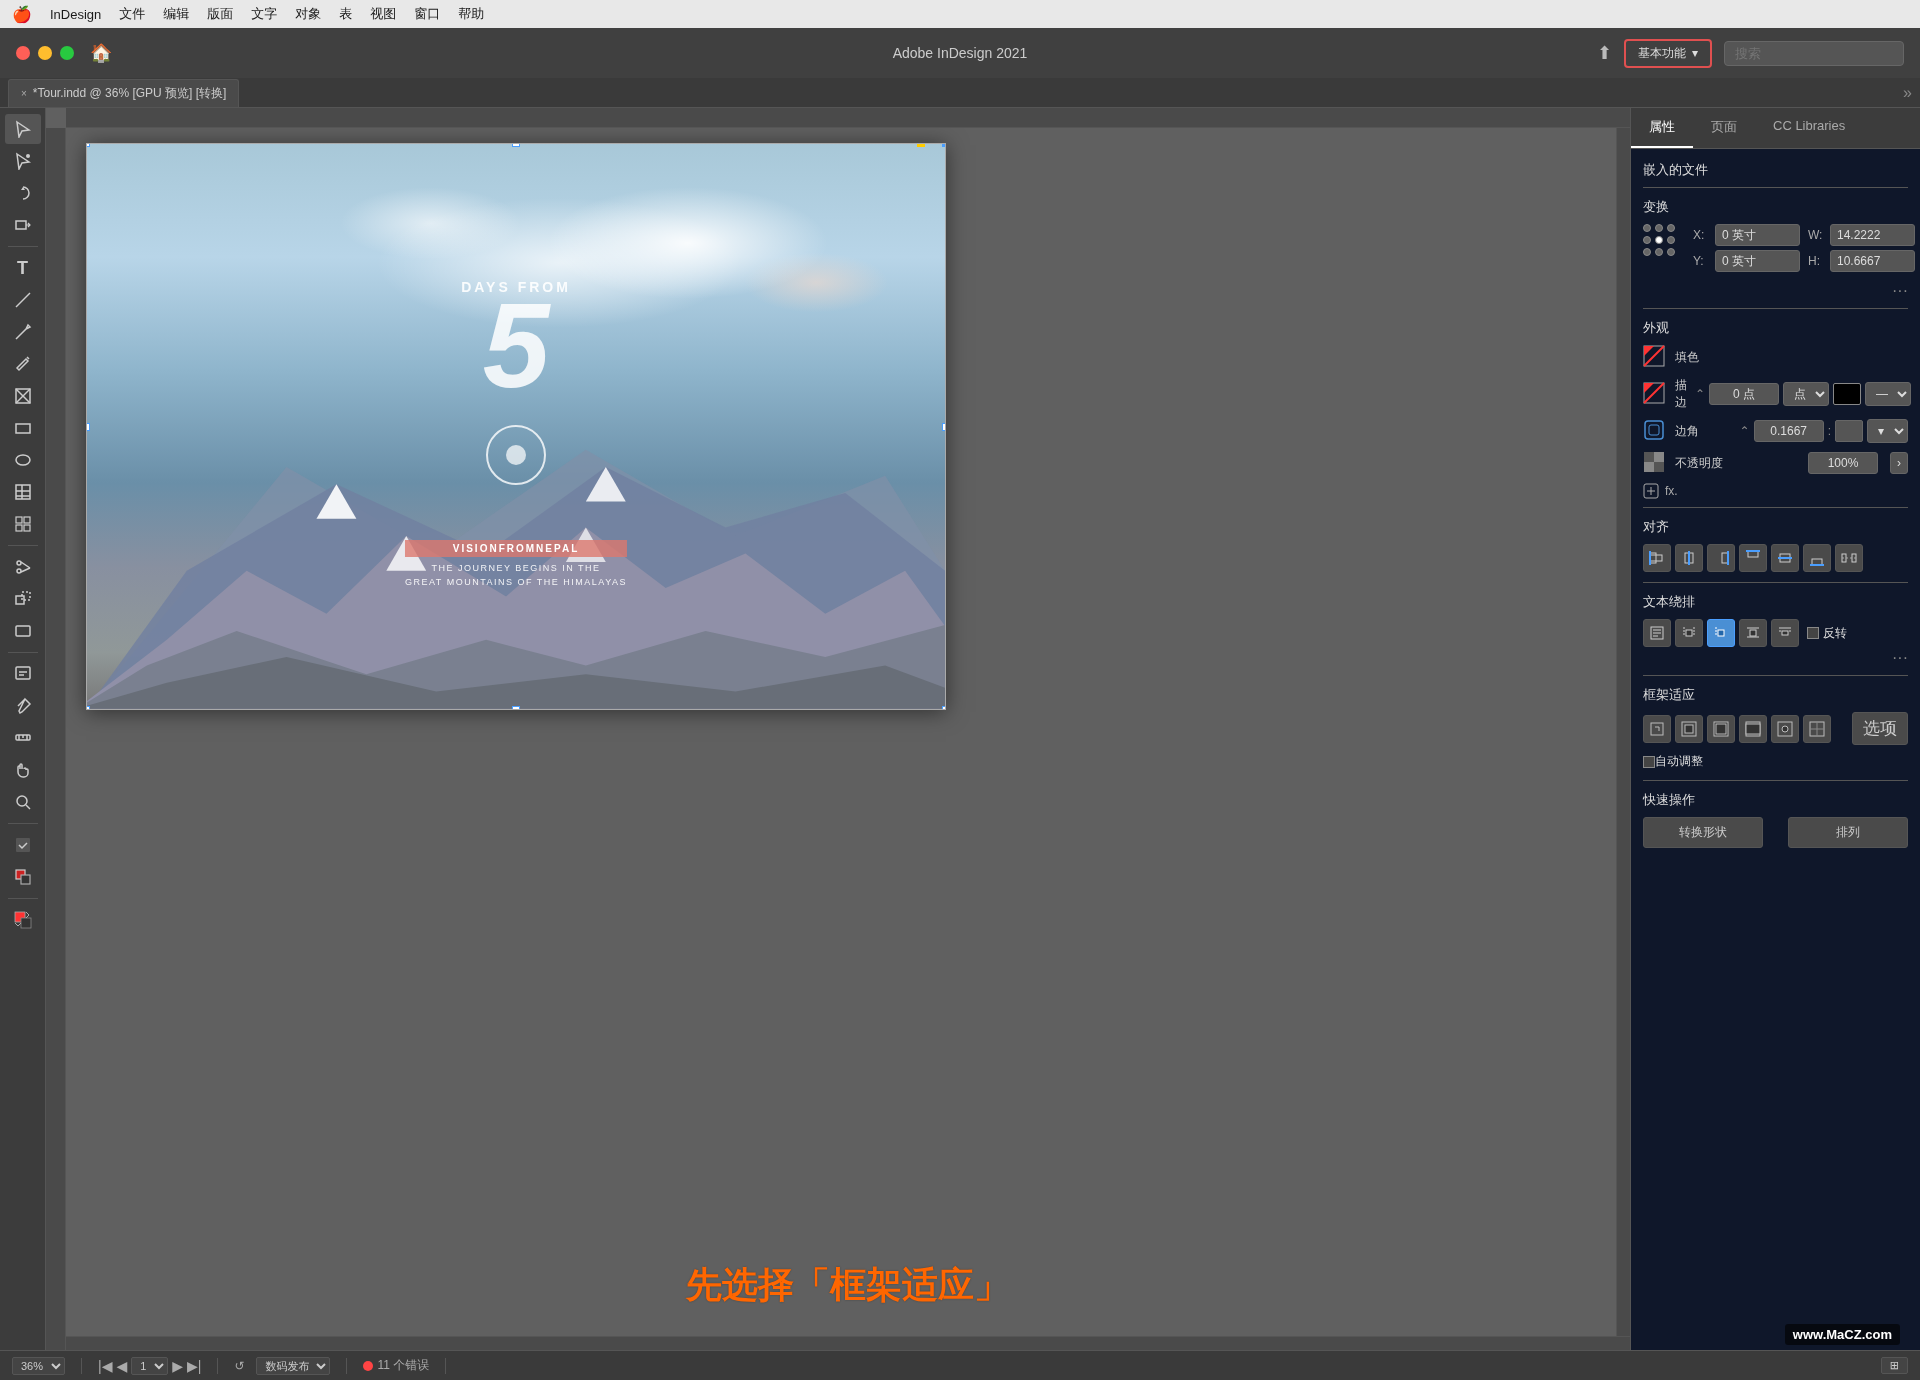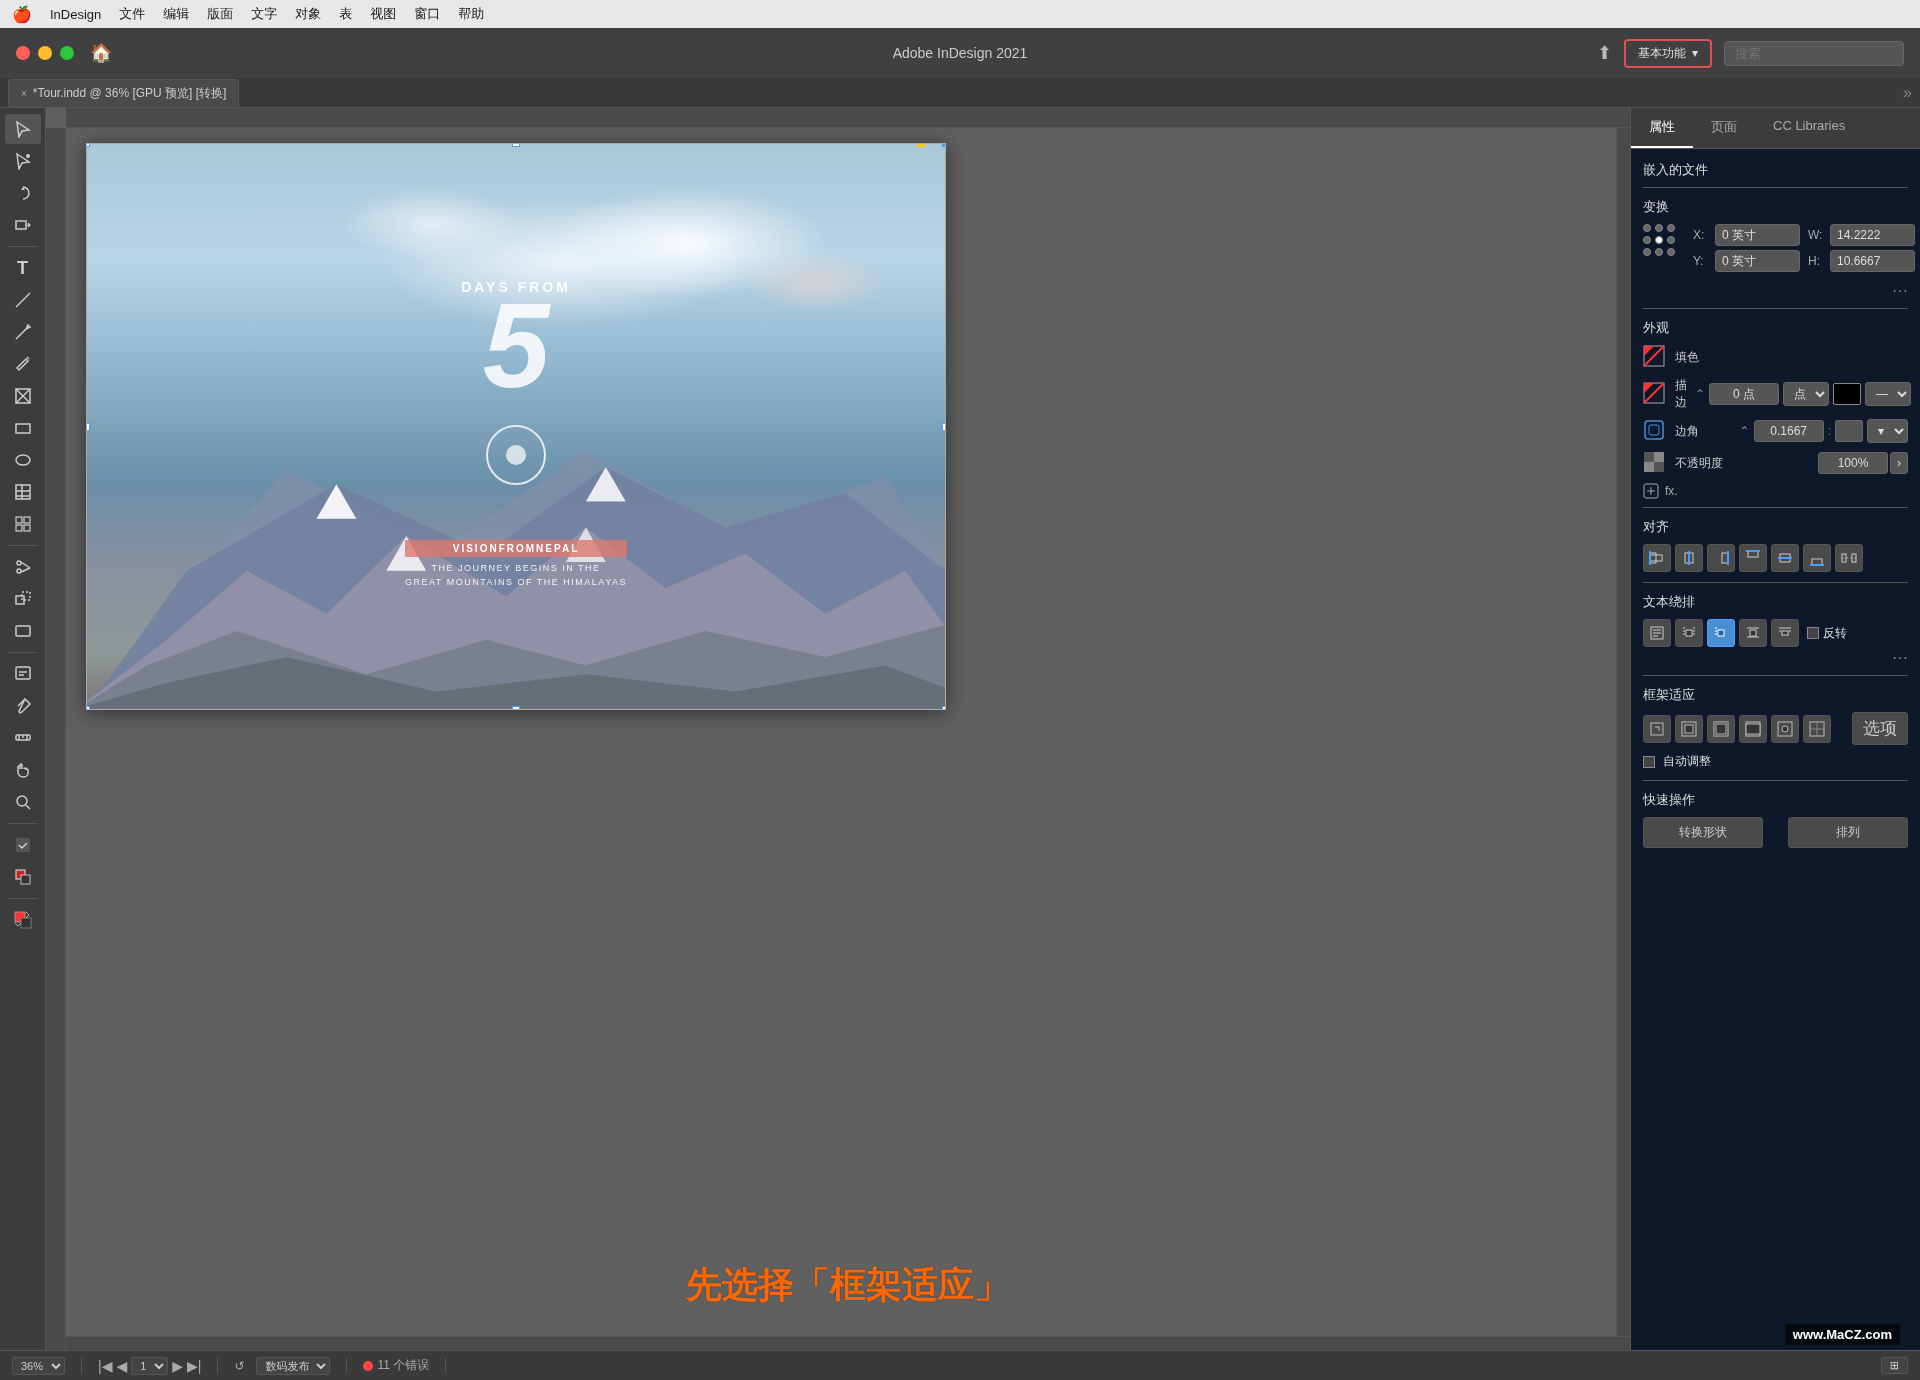--- a/index.html
+++ b/index.html
@@ -228,21 +228,21 @@
     .frame-fit-btn {
       width: 28px; height: 28px; background: #4a4a4a; border: 1px solid #555;
       border-radius: 3px; display: flex; align-items: center; justify-content: center;
       cursor: pointer; color: #bbb; font-size: 10px;
     }
     .fit-options-btn {
       background: #4a4a4a; border: 1px solid #555; border-radius: 3px;
       padding: 4px 10px; color: #ccc; font-size: 17px; cursor: pointer;
       margin-left: auto;
     }
-    .auto-adjust-row { display: flex; align-items: center; gap: 8px; margin-bottom: 10px; }
+    .auto-adjust-row { display: flex; align-items: center; margin-bottom: 10px; }
 
     
     .quick-actions-row { display: flex; gap: 25px; }
     .qa-btn {
       flex: 1; background: #4a4a4a; border: 1px solid #555;
       border-radius: 3px; padding: 6px 8px; color: #ccc; font-size: 12px;
       cursor: pointer; text-align: center;
     }
 
     
@@ -667,21 +667,21 @@
       <div class="appear-row">
         <div class="appear-icon">
           <svg width="22" height="22" viewBox="0 0 22 22">
               <rect x="1" y="1" width="10" height="10" fill="#555"></rect>
               <rect x="11" y="1" width="10" height="10" fill="#888"></rect>
               <rect x="1" y="11" width="10" height="10" fill="#888"></rect>
               <rect x="11" y="11" width="10" height="10" fill="#555"></rect>
             </svg>
         </div>
         <span class="appear-label">不透明度</span>
-        <div style="display:flex;align-items:center;gap:2px;">
+        <div style="display:flex;align-items:center;gap:12px;">
           <input class="appear-value" value="100%" style="">
           <span class="appear-dropdown" style="cursor:pointer;">›</span>
         </div>
       </div>
 
       <div class="fx-row">
         <svg width="16" height="16" viewBox="0 0 16 16" fill="none">
             <rect x="1" y="1" width="14" height="14" rx="2" stroke="#aaa" stroke-width="1"></rect>
             <line x1="4" y1="8" x2="12" y2="8" stroke="#aaa" stroke-width="1"></line>
             <line x1="8" y1="4" x2="8" y2="12" stroke="#aaa" stroke-width="1"></line>

